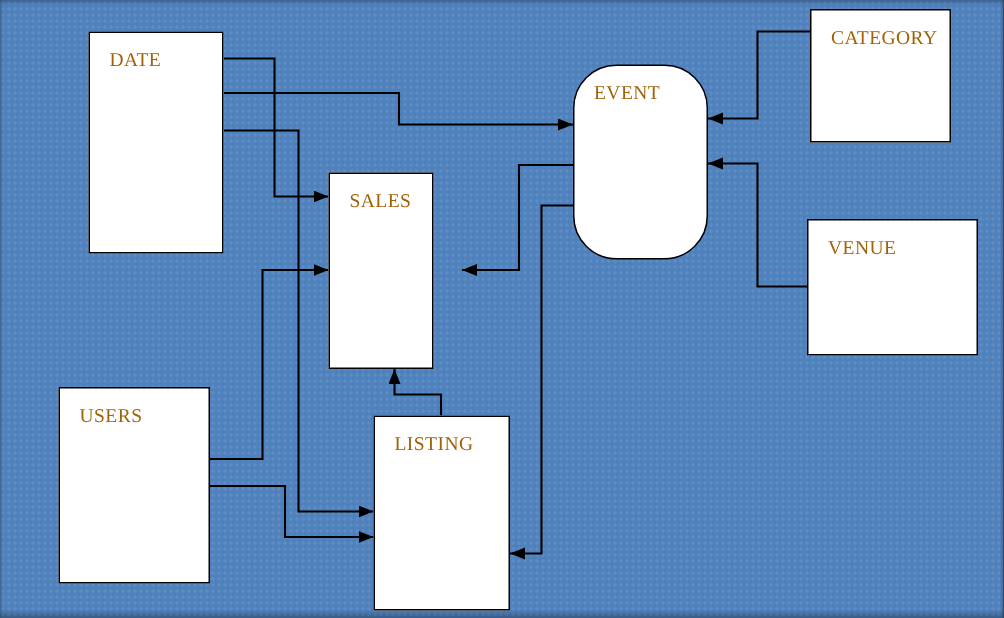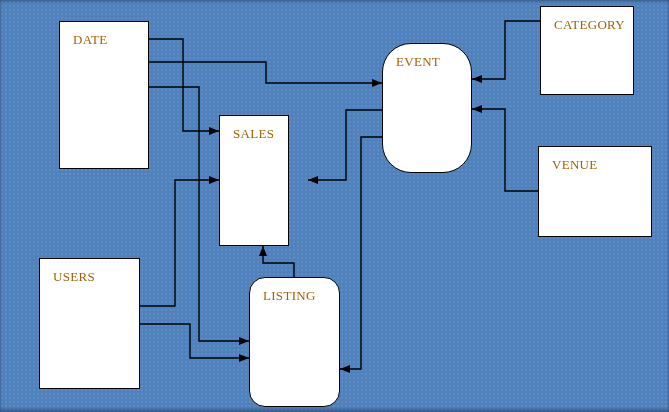--- a/index.html
+++ b/index.html
@@ -67,21 +67,21 @@
   <div id="node-layer">
       <div class="node" style="left: 59px; top: 21px; width: 90px; height: 148px; background: rgb(255, 255, 255); border-color: rgb(0, 0, 0);">
         <span class="node-label">DATE</span>
       </div>
       <div class="node" style="left: 219px; top: 115px; width: 70px; height: 131px; background: rgb(255, 255, 255); border-color: rgb(0, 0, 0);">
         <span class="node-label">SALES</span>
       </div>
       <div class="node" style="left: 39px; top: 242px; width: 101px; height: 131px; background: rgb(255, 255, 255); border-color: rgb(0, 0, 0); margin-top: 16px;">
         <span class="node-label">USERS</span>
       </div>
-      <div class="node" style="left: 249px; top: 277px; width: 91px; height: 130px; background: rgb(255, 255, 255); border-color: rgb(0, 0, 0); border-radius: 16px;">
+      <div class="node" style="left: 249px; top: 277px; width: 91px; height: 130px; background: rgb(255, 255, 255); border-color: rgb(0, 0, 0);">
         <span class="node-label">LISTING</span>
       </div>
       <div class="node" style="left: 382px; top: 43px; width: 90px; height: 130px; background: rgb(255, 255, 255); border-color: rgb(0, 0, 0); border-radius: 29px;">
         <span class="node-label">EVENT</span>
       </div>
       <div class="node" style="left: 540px; top: 6px; width: 94px; height: 89px; background: rgb(255, 255, 255); border-color: rgb(0, 0, 0);">
         <span class="node-label">CATEGORY</span>
       </div>
       <div class="node" style="left: 538px; top: 146px; width: 114px; height: 91px; background: rgb(255, 255, 255); border-color: rgb(0, 0, 0);">
         <span class="node-label">VENUE</span>

